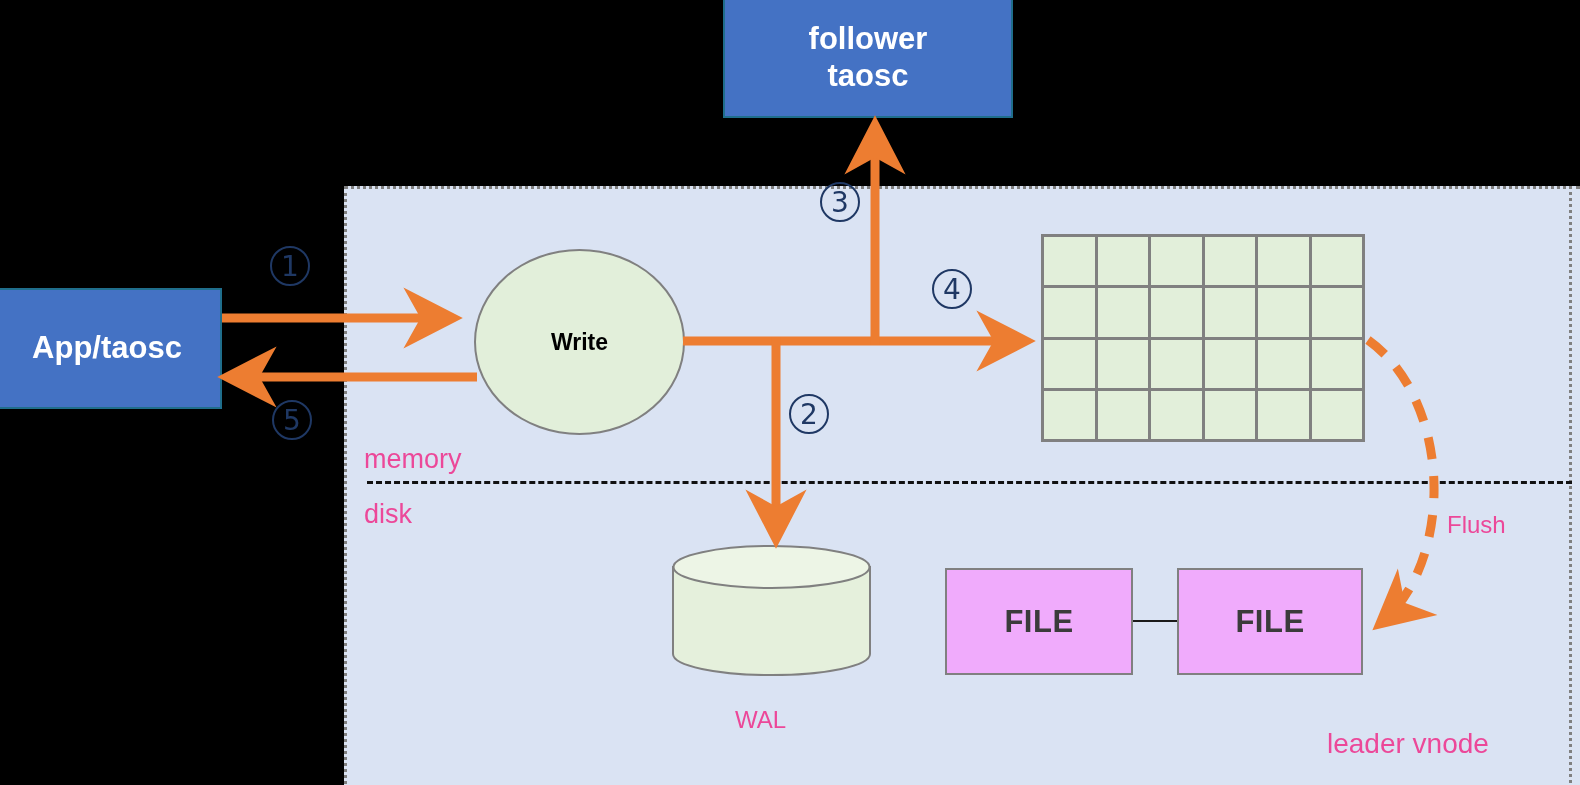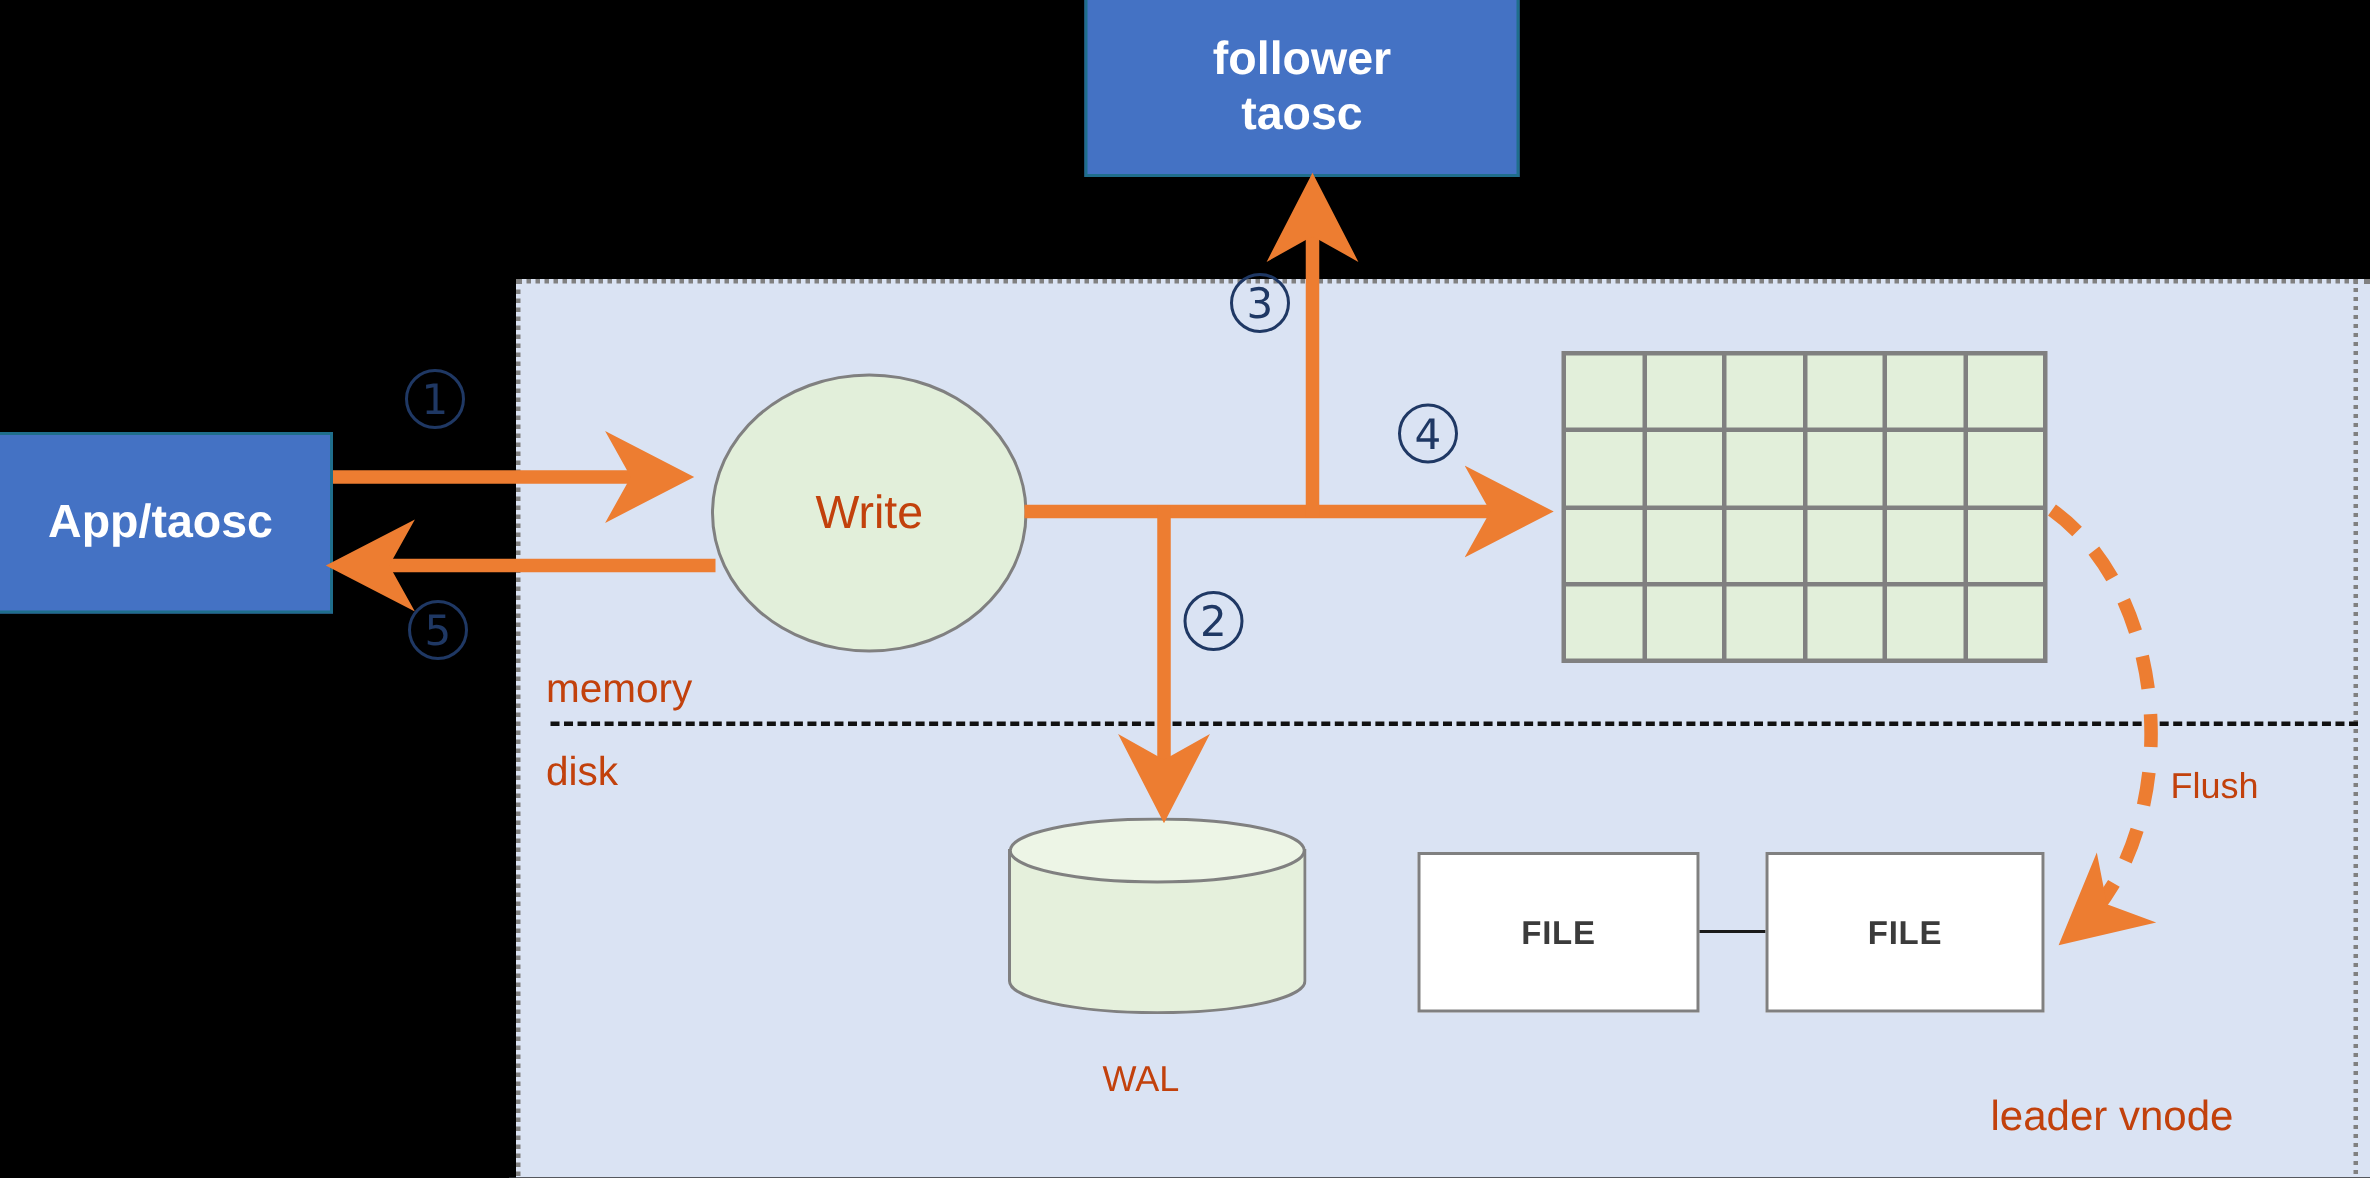--- a/index.html
+++ b/index.html
@@ -71,28 +71,28 @@
     top: 249px;
     width: 211px;
     height: 186px;
     border-radius: 50%;
     background: #E2EFDA;
     border: 2px solid #808080;
     box-sizing: border-box;
     display: flex;
     align-items: center;
     justify-content: center;
-    font-size: 31px;
-    font-weight: normal;
-    color: #c2410c;
+    font-size: 23px;
+    font-weight: bold;
+    color: #000000;
   }
   
   .plain-label {
     position: absolute;
-    color: #c2410c;
+    color: #ec4899;
     font-size: 27px;
     white-space: nowrap;
   }
   #memory-label { left: 364px; top: 444px; }
   #disk-label   { left: 364px; top: 499px; }
   #wal-label    { left: 735px; top: 706px; font-size: 24px; }
   #flush-label  { left: 1447px; top: 511px; font-size: 24px; }
   #leader-label { left: 1327px; top: 706px; font-size: 28px; margin-top: 22px; }
 
   
@@ -130,27 +130,27 @@
     position: absolute;
     left: 672px;
     top: 545px;
     width: 199px;
     height: 131px;
   }
 
   
   .file-box {
     position: absolute;
-    background: #ffffff;
+    background: #f0abfc;
     border: 2px solid #808080;
     box-sizing: border-box;
     display: flex;
     align-items: center;
     justify-content: center;
-    font-size: 22px;
+    font-size: 31px;
     font-weight: bold;
     color: #3B3B3B;
     letter-spacing: 0.5px;
   }
   #file-box-1 { left: 945px;  top: 568px; width: 188px; height: 107px; }
   #file-box-2 { left: 1177px; top: 568px; width: 186px; height: 107px; }
   #file-link {
     position: absolute;
     left: 1133px;
     top: 620px;

